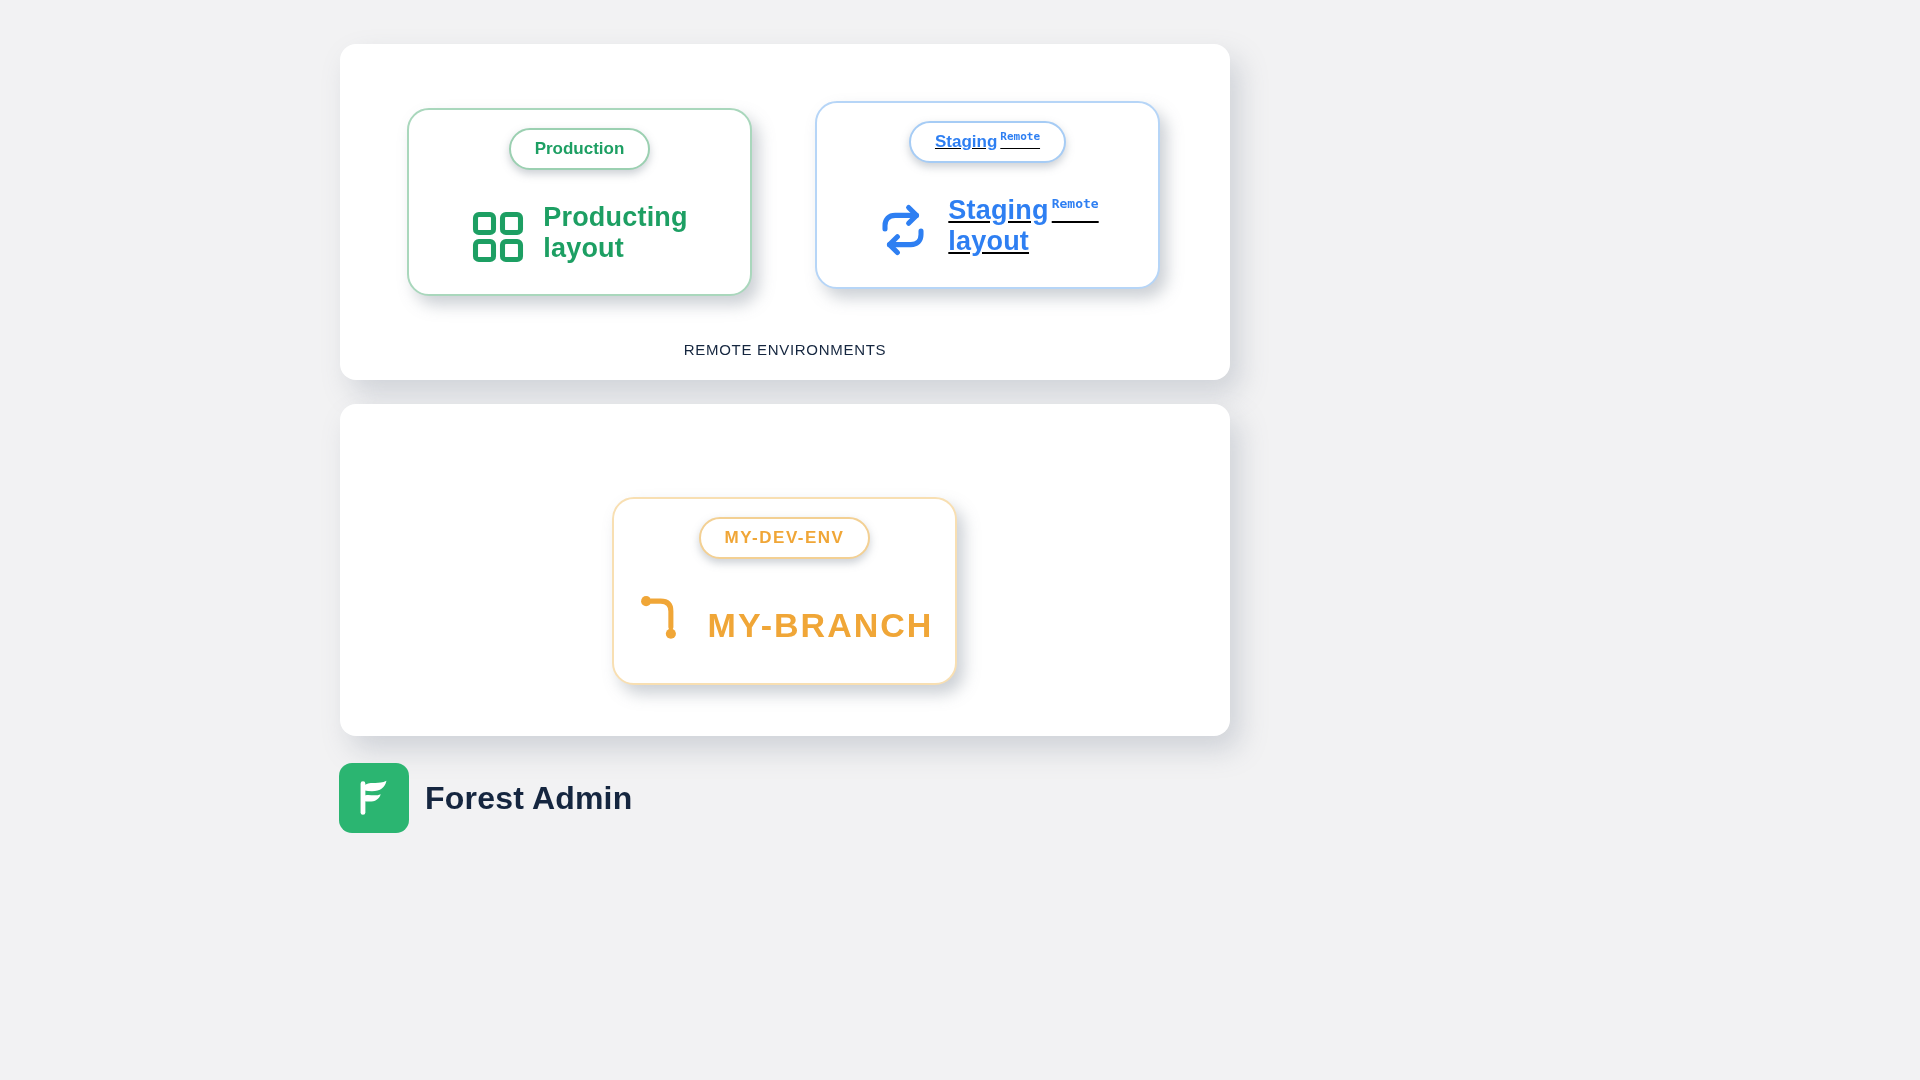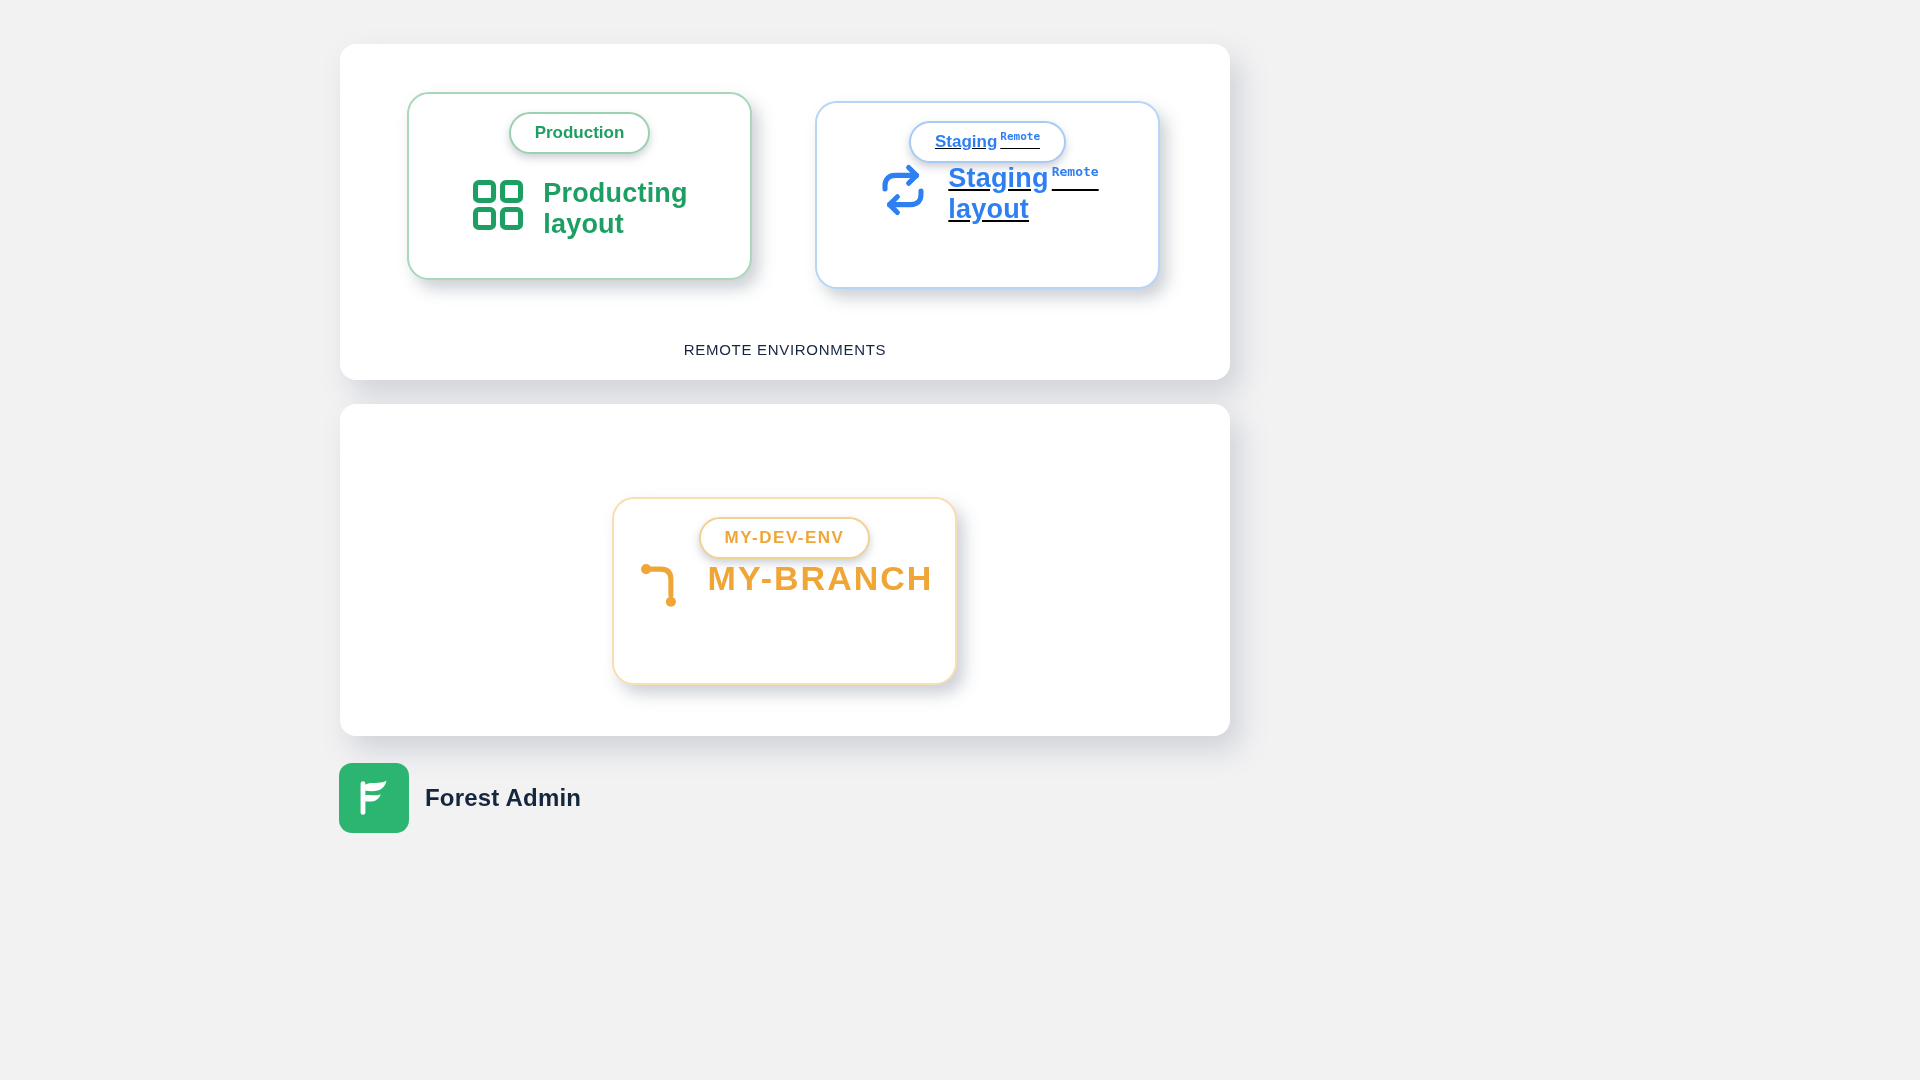--- a/index.html
+++ b/index.html
@@ -39,41 +39,41 @@
   
   .env-card {
     position:absolute;
     width:345px; height:188px;
     background:#ffffff;
     border-radius:22px;
     border:2px solid;
     box-shadow: 7px 9px 16px rgba(110,120,135,0.35);
     display:flex; flex-direction:column; align-items:center;
   }
-  .env-green  { left:67px;  top:48px; border-color:#a9d7bc;gap:24px; }
+  .env-green  { left:67px;  top:64px; border-color:#a9d7bc; }
   .env-blue   { left:475px; top:57px; border-color:#b6d5f7;text-decoration:underline; }
   .env-orange { left:272px; top:93px; border-color:#f8dfb2; }
 
   .badge {
     margin-top:18px;
     padding:9px 24px;
     border-radius:24px;
     border:2px solid;
     background:#ffffff;
     font-size:17px; font-weight:bold;
     box-shadow: 0 4px 9px rgba(110,120,135,0.35);
     white-space:nowrap;
   }
   .badge-green  { color:#1d9f63; border-color:#9bd0b1; }
   .badge-blue   { color:#2e7ff2; border-color:#a6ccf5; }
   .badge-orange { color:#f0a637; border-color:#f3d093; letter-spacing:1.5px; }
 
   .env-content {
-    display:flex; align-items:flex-start;
-    gap:18px; 
+    display:flex; align-items:flex-end;
+    gap:18px; margin-top:32px;
   }
   .env-icon { width:54px; height:54px; flex:0 0 auto; }
   .env-icon svg { width:100%; height:100%; display:block; }
 
   .big-label {
     font-size:27px; font-weight:bold; line-height:1.15;
     letter-spacing:0.2px;
   }
   .big-green  { color:#1d9f63; }
   .big-blue   { color:#2e7ff2; }
@@ -93,21 +93,21 @@
   #brand-block { position:absolute; z-index:1; left:339px; top:763px; display:flex; align-items:center; }
   #brand-logo {
     width:70px; height:70px;
     border-radius:13px;
     background:#2bb571;
     display:flex; align-items:center; justify-content:center;
   }
   #brand-logo svg { width:46px; height:46px; }
   #brand-name {
     margin-left:16px;
-    font-size:24px; font-weight:bold;
+    font-size:32px; font-weight:bold;
     color:#15263f;
     letter-spacing:0.2px;
   }
 </style>
 </head>
 <body>
 
 <div id="bgpat">
     <svg viewBox="0 0 48 48" class="bg-leaf" style="left: -60px; top: -50px;">
       <use href="#leaf-shape"></use>

